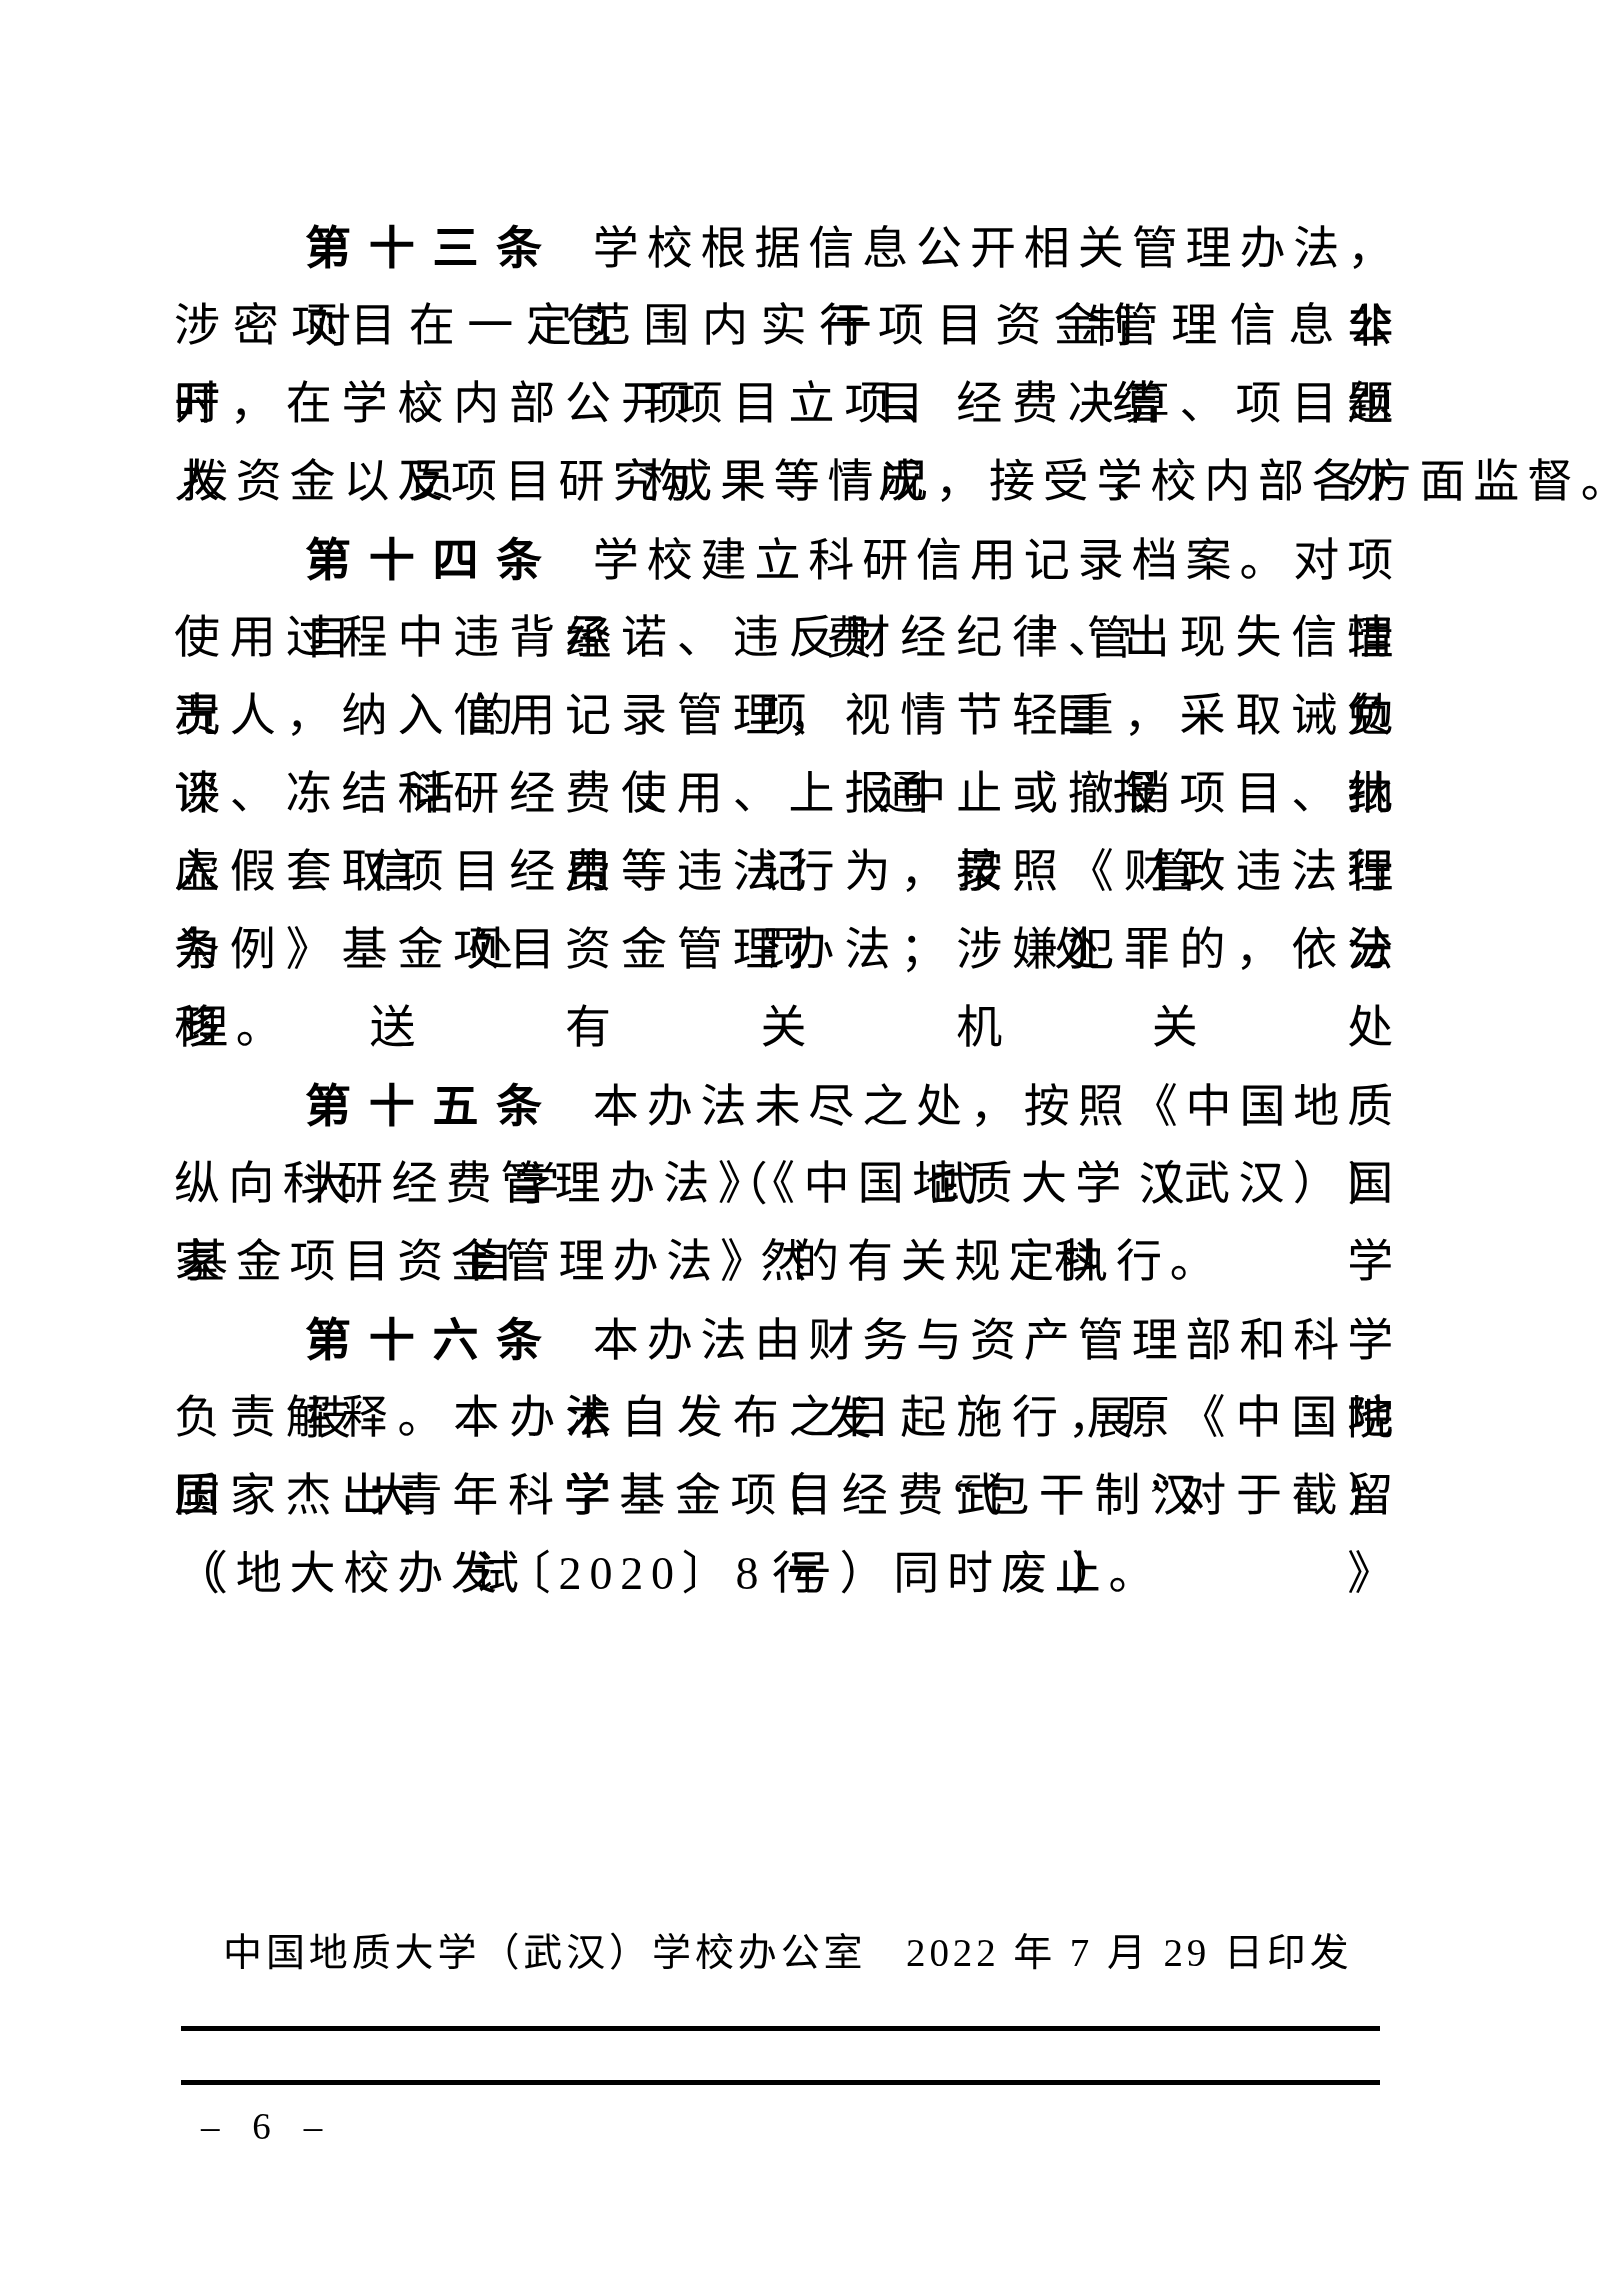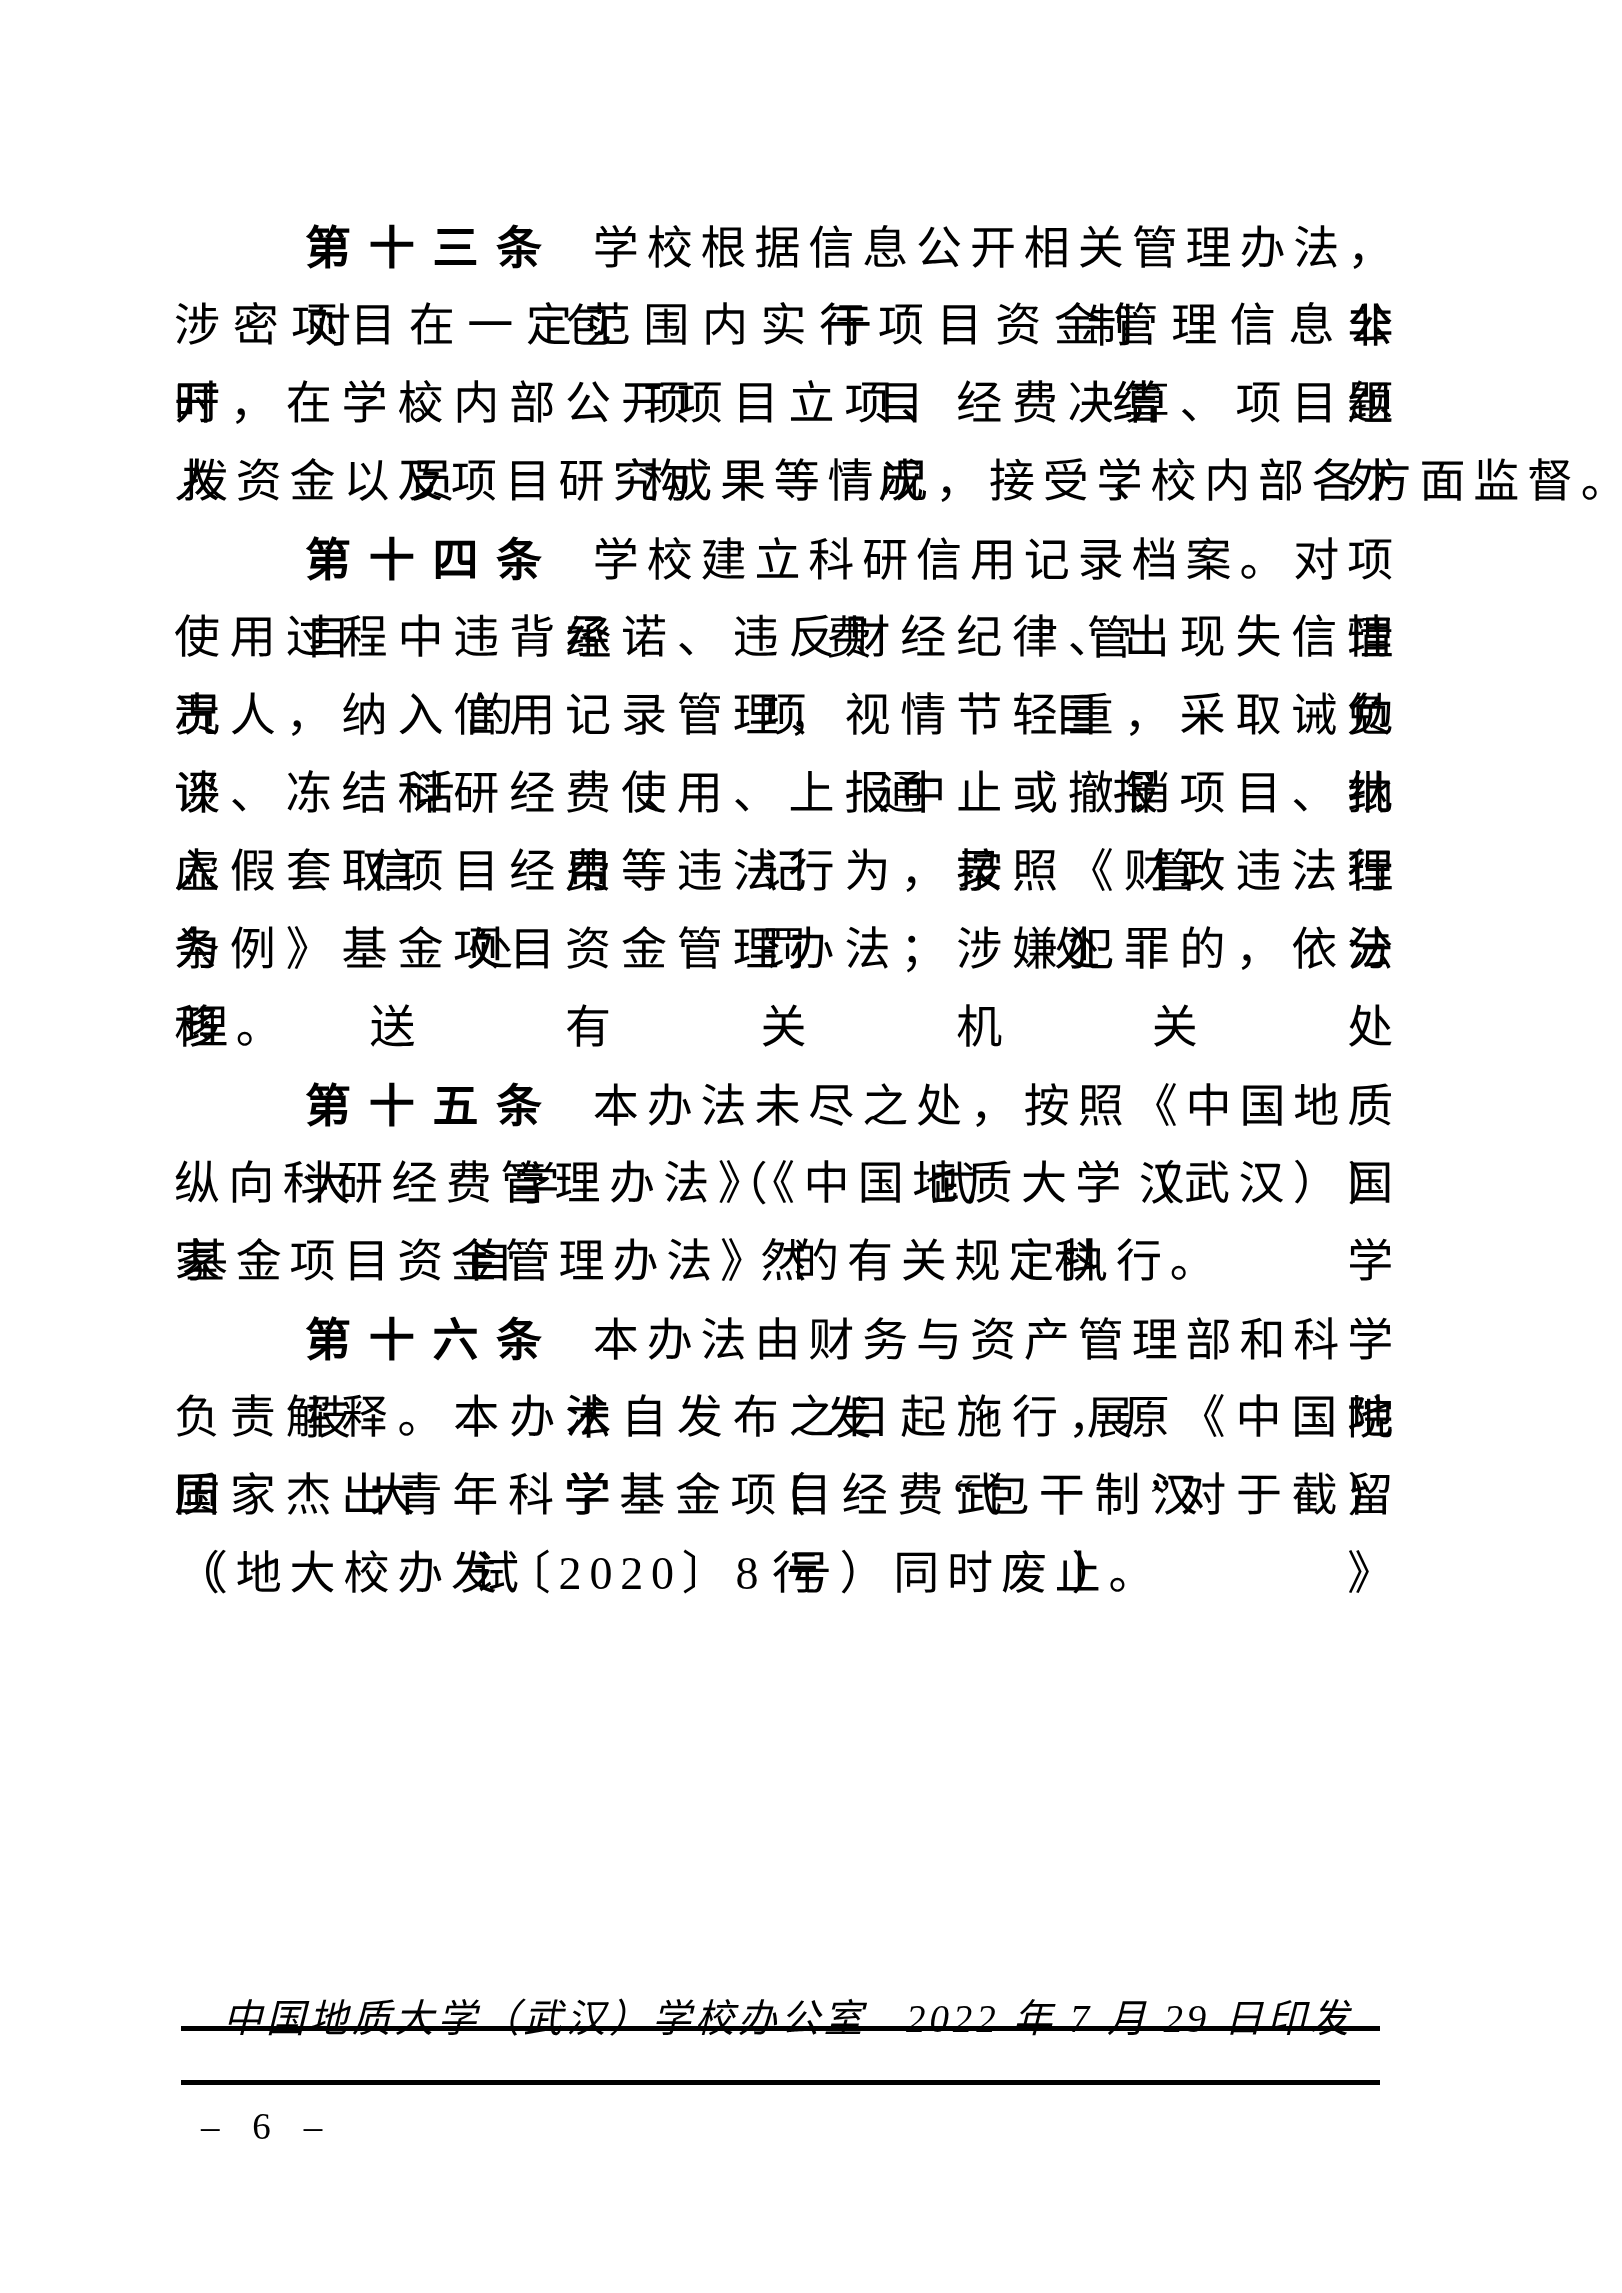--- a/index.html
+++ b/index.html
@@ -54,29 +54,28 @@
     left: 181px;
     width: 1199px;
     height: 4.9px;
     background: #000000;
   }
   .footer-rule.top { top: 2026px; }
   .footer-rule.bottom { top: 2080px; }
   .footer-row {
     position: absolute;
     left: 181px;
-    top: 1983px;
+    top: 1917px;
     width: 1199px;
     height: 64px;
     display: flex;
     align-items: center;
     justify-content: space-between;
     font-size: 39px;
     letter-spacing: 3.9px;
-    font-style: italic;
   }
   .footer-issuer { padding-left: 42px; }
   .footer-date { padding-right: 27.4px; }
   .page-number {
     position: absolute;
     left: 201px;
     top: 2105px;
     font-size: 37px;
     letter-spacing: 11.8px;
   }

